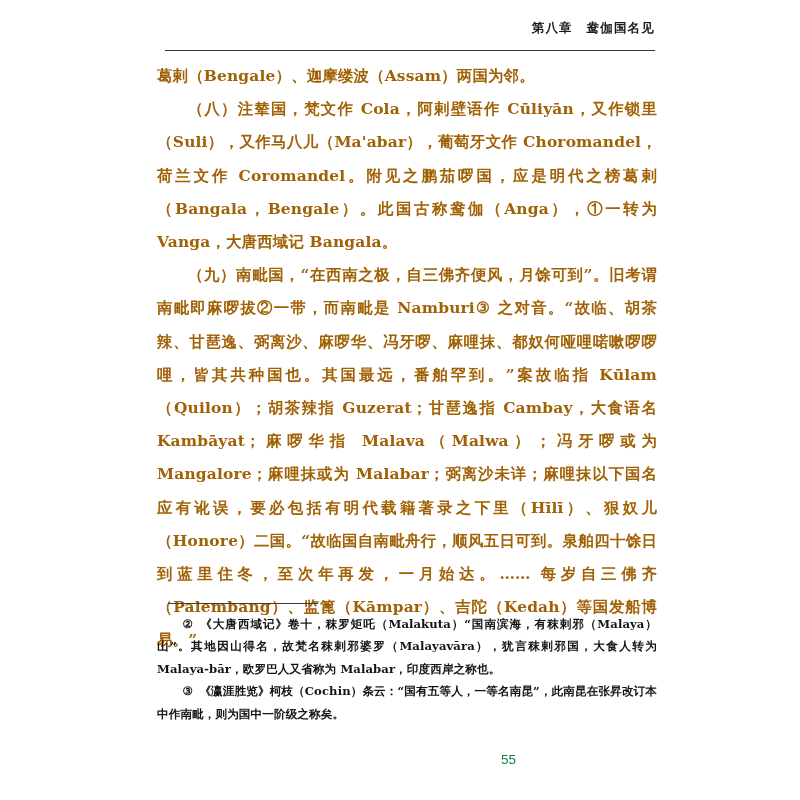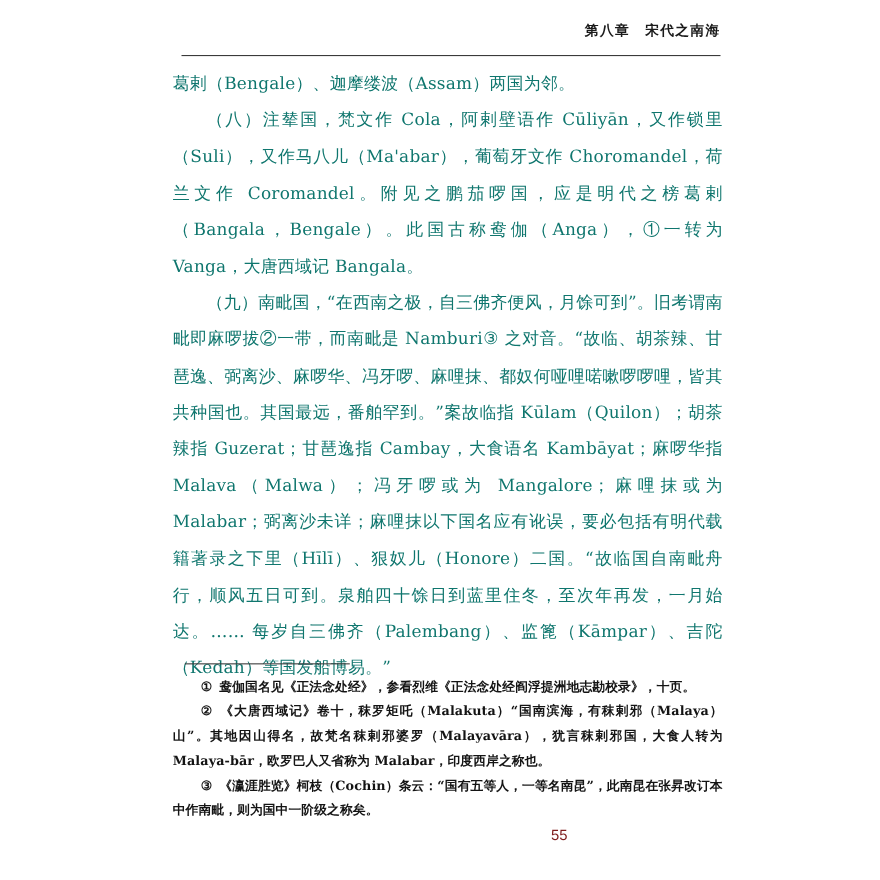--- a/index.html
+++ b/index.html
@@ -49,22 +49,22 @@
     top: 60px;
     width: 500px;
   }
   .para {
     font-size: 15.4px;
     line-height: 33.2px;
     text-align: justify;
     text-justify: inter-character;
     text-align-last: left;
     margin: 0;
-    font-weight: 400;
-    color: #0f766e;
+    font-weight: 700;
+    color: #a16207;
     letter-spacing: 0.2px;
   }
   .para.indent {
     text-indent: 2em;
   }
   .para + .para {
     margin-top: 0px;
   }
 
   
@@ -100,49 +100,46 @@
   
   .folio {
     position: absolute;
     left: 0;
     top: 752px;
     width: 636px;
     text-align: center;
     font-family: "Liberation Sans", sans-serif;
     font-size: 13.5px;
     font-weight: 400;
-    color: #7f1d1d;
+    color: #15803d;
   }
   .folio-inner {
     display: inline-block;
     margin-left: 381px;
   }
 </style>
 </head>
 <body>
 
 <div class="page">
 
   <div class="header-band">
-    <div class="header-title">第八章　宋代之南海</div>
+    <div class="header-title">第八章　鸯伽国名见</div>
   </div>
   <div class="header-rule"></div>
 
   <div class="body-col">
     <p class="para">葛剌（Bengale）、迦摩缕波（Assam）两国为邻。</p>
     <p class="para indent">（八）注辇国，梵文作 Cola，阿剌壁语作 Cūliyān，又作锁里（Suli），又作马八儿（Ma'abar），葡萄牙文作 Choromandel，荷兰文作 Coromandel。附见之鹏茄啰国，应是明代之榜葛剌（Bangala，Bengale）。此国古称鸯伽（Anga），①一转为 Vanga，大唐西域记 Bangala。</p>
     <p class="para indent">（九）南毗国，“在西南之极，自三佛齐便风，月馀可到”。旧考谓南毗即麻啰拔②一带，而南毗是 Namburi③ 之对音。“故临、胡茶辣、甘琶逸、弼离沙、麻啰华、冯牙啰、麻哩抹、都奴何哑哩喏嗽啰啰哩，皆其共种国也。其国最远，番舶罕到。”案故临指 Kūlam（Quilon）；胡茶辣指 Guzerat；甘琶逸指 Cambay，大食语名 Kambāyat；麻啰华指 Malava（Malwa）；冯牙啰或为 Mangalore；麻哩抹或为 Malabar；弼离沙未详；麻哩抹以下国名应有讹误，要必包括有明代载籍著录之下里（Hīlī）、狠奴儿（Honore）二国。“故临国自南毗舟行，顺风五日可到。泉舶四十馀日到蓝里住冬，至次年再发，一月始达。…… 每岁自三佛齐（Palembang）、监篦（Kāmpar）、吉陀（Kedah）等国发船博易。”</p>
   </div>
 
   <div class="fn-rule"></div>
 
   <div class="fn-col">
-    <p class="fn">
-      <span class="marker">①</span><span>鸯伽国名见《正法念处经》，参看烈维《正法念处经阎浮提洲地志勘校录》，十页。</span>
-    </p>
     <p class="fn">
       <span class="marker">②</span><span>《大唐西域记》卷十，秣罗矩吒（Malakuta）“国南滨海，有秣剌邪（Malaya）山”。其地因山得名，故梵名秣剌邪婆罗（Malayavāra），犹言秣剌邪国，大食人转为 Malaya-bār，欧罗巴人又省称为 Malabar，印度西岸之称也。</span>
     </p>
     <p class="fn">
       <span class="marker">③</span><span>《瀛涯胜览》柯枝（Cochin）条云：“国有五等人，一等名南昆”，此南昆在张昇改订本中作南毗，则为国中一阶级之称矣。</span>
     </p>
   </div>
 
   <div class="folio">
     <span class="folio-inner">55</span>

